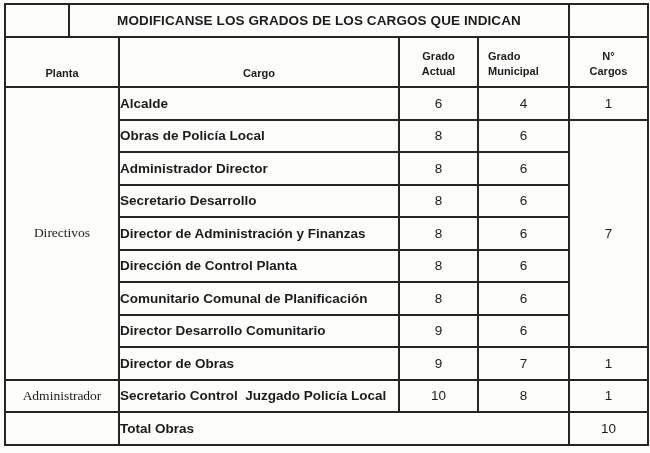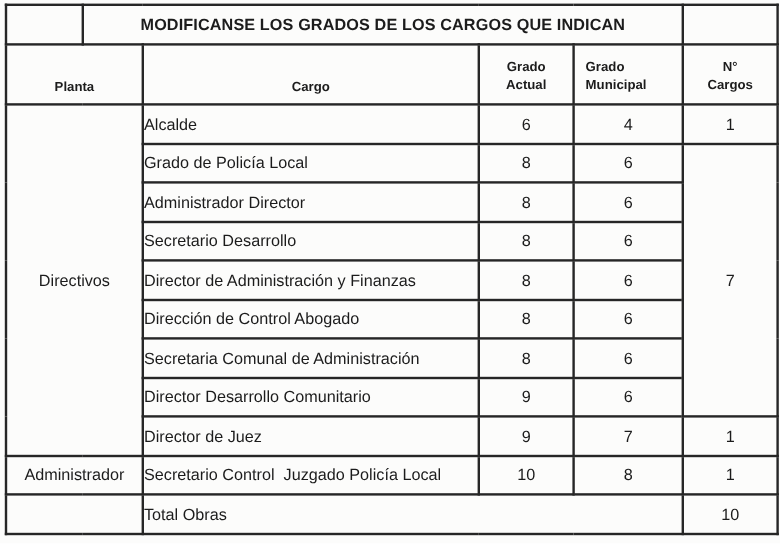--- a/index.html
+++ b/index.html
@@ -50,30 +50,32 @@
   .header-row th span { display: block; line-height: 1.35; }
   th.left-head { text-align: left; padding-left: 9px; }
   
   .data-row { height: 32.5px; }
   .cargo-cell {
     text-align: left;
     vertical-align: middle;
     padding-left: 12px;
     font-size: 13.5px;
     white-space: pre-wrap;
+    font-weight: bold;
   }
   .num-cell {
     text-align: center;
     vertical-align: middle;
     font-size: 13.5px;
   }
   .planta-cell {
     text-align: center;
     vertical-align: middle;
     font-size: 13.5px;
+    font-family: Liberation Serif, serif;
   }
   .phantom-cell {
     border: none;
     background: transparent;
   }
 </style>
 </head>
 <body>
 
 <div class="page">
@@ -113,21 +115,21 @@
 
     <tr class="data-row">
       <td class="planta-cell" colspan="2" rowspan="9">Directivos</td>
       <td class="cargo-cell">Alcalde</td>
       <td class="num-cell">6</td>
       <td class="num-cell">4</td>
       <td class="num-cell">1</td>
     </tr>
 
     <tr class="data-row">
-      <td class="cargo-cell">Grado de Policía Local</td>
+      <td class="cargo-cell">Obras de Policía Local</td>
       <td class="num-cell">8</td>
       <td class="num-cell">6</td>
       <td class="num-cell" rowspan="7">7</td>
     </tr>
 
     <tr class="data-row">
       <td class="cargo-cell">Administrador Director</td>
       <td class="num-cell">8</td>
       <td class="num-cell">6</td>
     </tr>
@@ -138,39 +140,39 @@
       <td class="num-cell">6</td>
     </tr>
 
     <tr class="data-row">
       <td class="cargo-cell">Director de Administración y Finanzas</td>
       <td class="num-cell">8</td>
       <td class="num-cell">6</td>
     </tr>
 
     <tr class="data-row">
-      <td class="cargo-cell">Dirección de Control Abogado</td>
+      <td class="cargo-cell">Dirección de Control Planta</td>
       <td class="num-cell">8</td>
       <td class="num-cell">6</td>
     </tr>
 
     <tr class="data-row">
-      <td class="cargo-cell">Secretaria Comunal de Administración</td>
+      <td class="cargo-cell">Comunitario Comunal de Planificación</td>
       <td class="num-cell">8</td>
       <td class="num-cell">6</td>
     </tr>
 
     <tr class="data-row">
       <td class="cargo-cell">Director Desarrollo Comunitario</td>
       <td class="num-cell">9</td>
       <td class="num-cell">6</td>
     </tr>
 
     <tr class="data-row">
-      <td class="cargo-cell">Director de Juez</td>
+      <td class="cargo-cell">Director de Obras</td>
       <td class="num-cell">9</td>
       <td class="num-cell">7</td>
       <td class="num-cell">1</td>
     </tr>
 
     <tr class="data-row">
       <td class="planta-cell" colspan="2">Administrador</td>
       <td class="cargo-cell">Secretario Control  Juzgado Policía Local</td>
       <td class="num-cell">10</td>
       <td class="num-cell">8</td>

